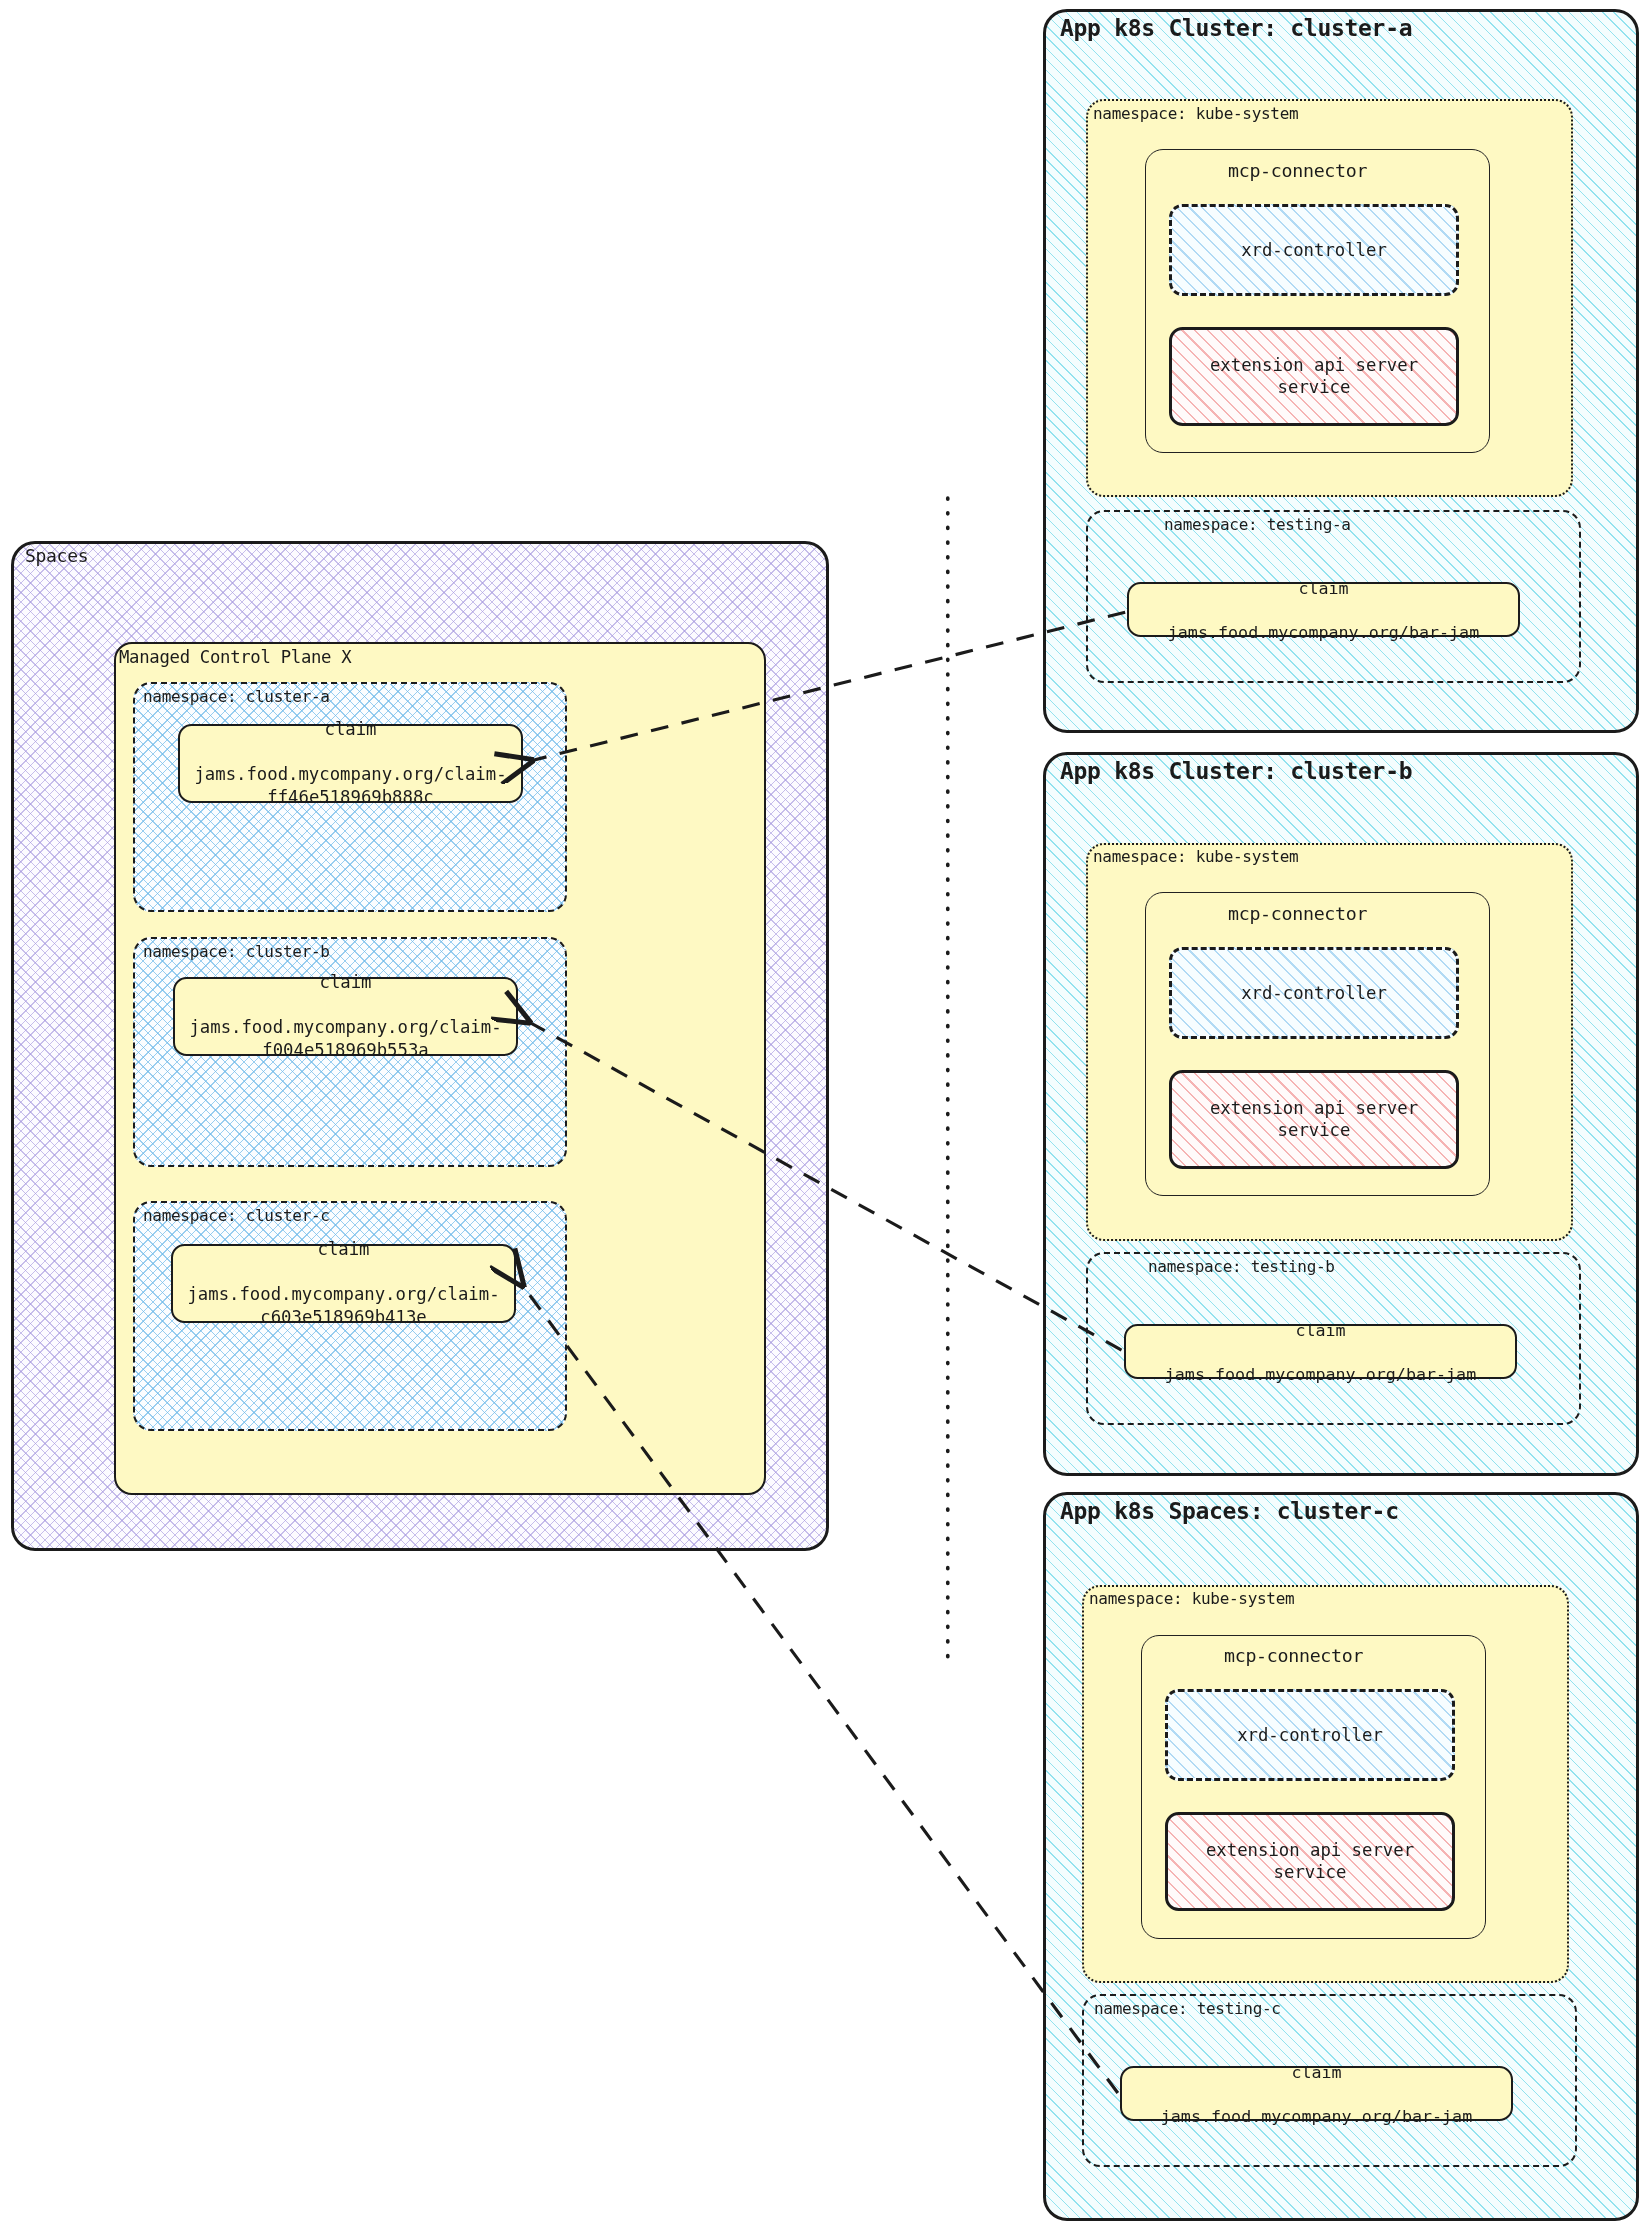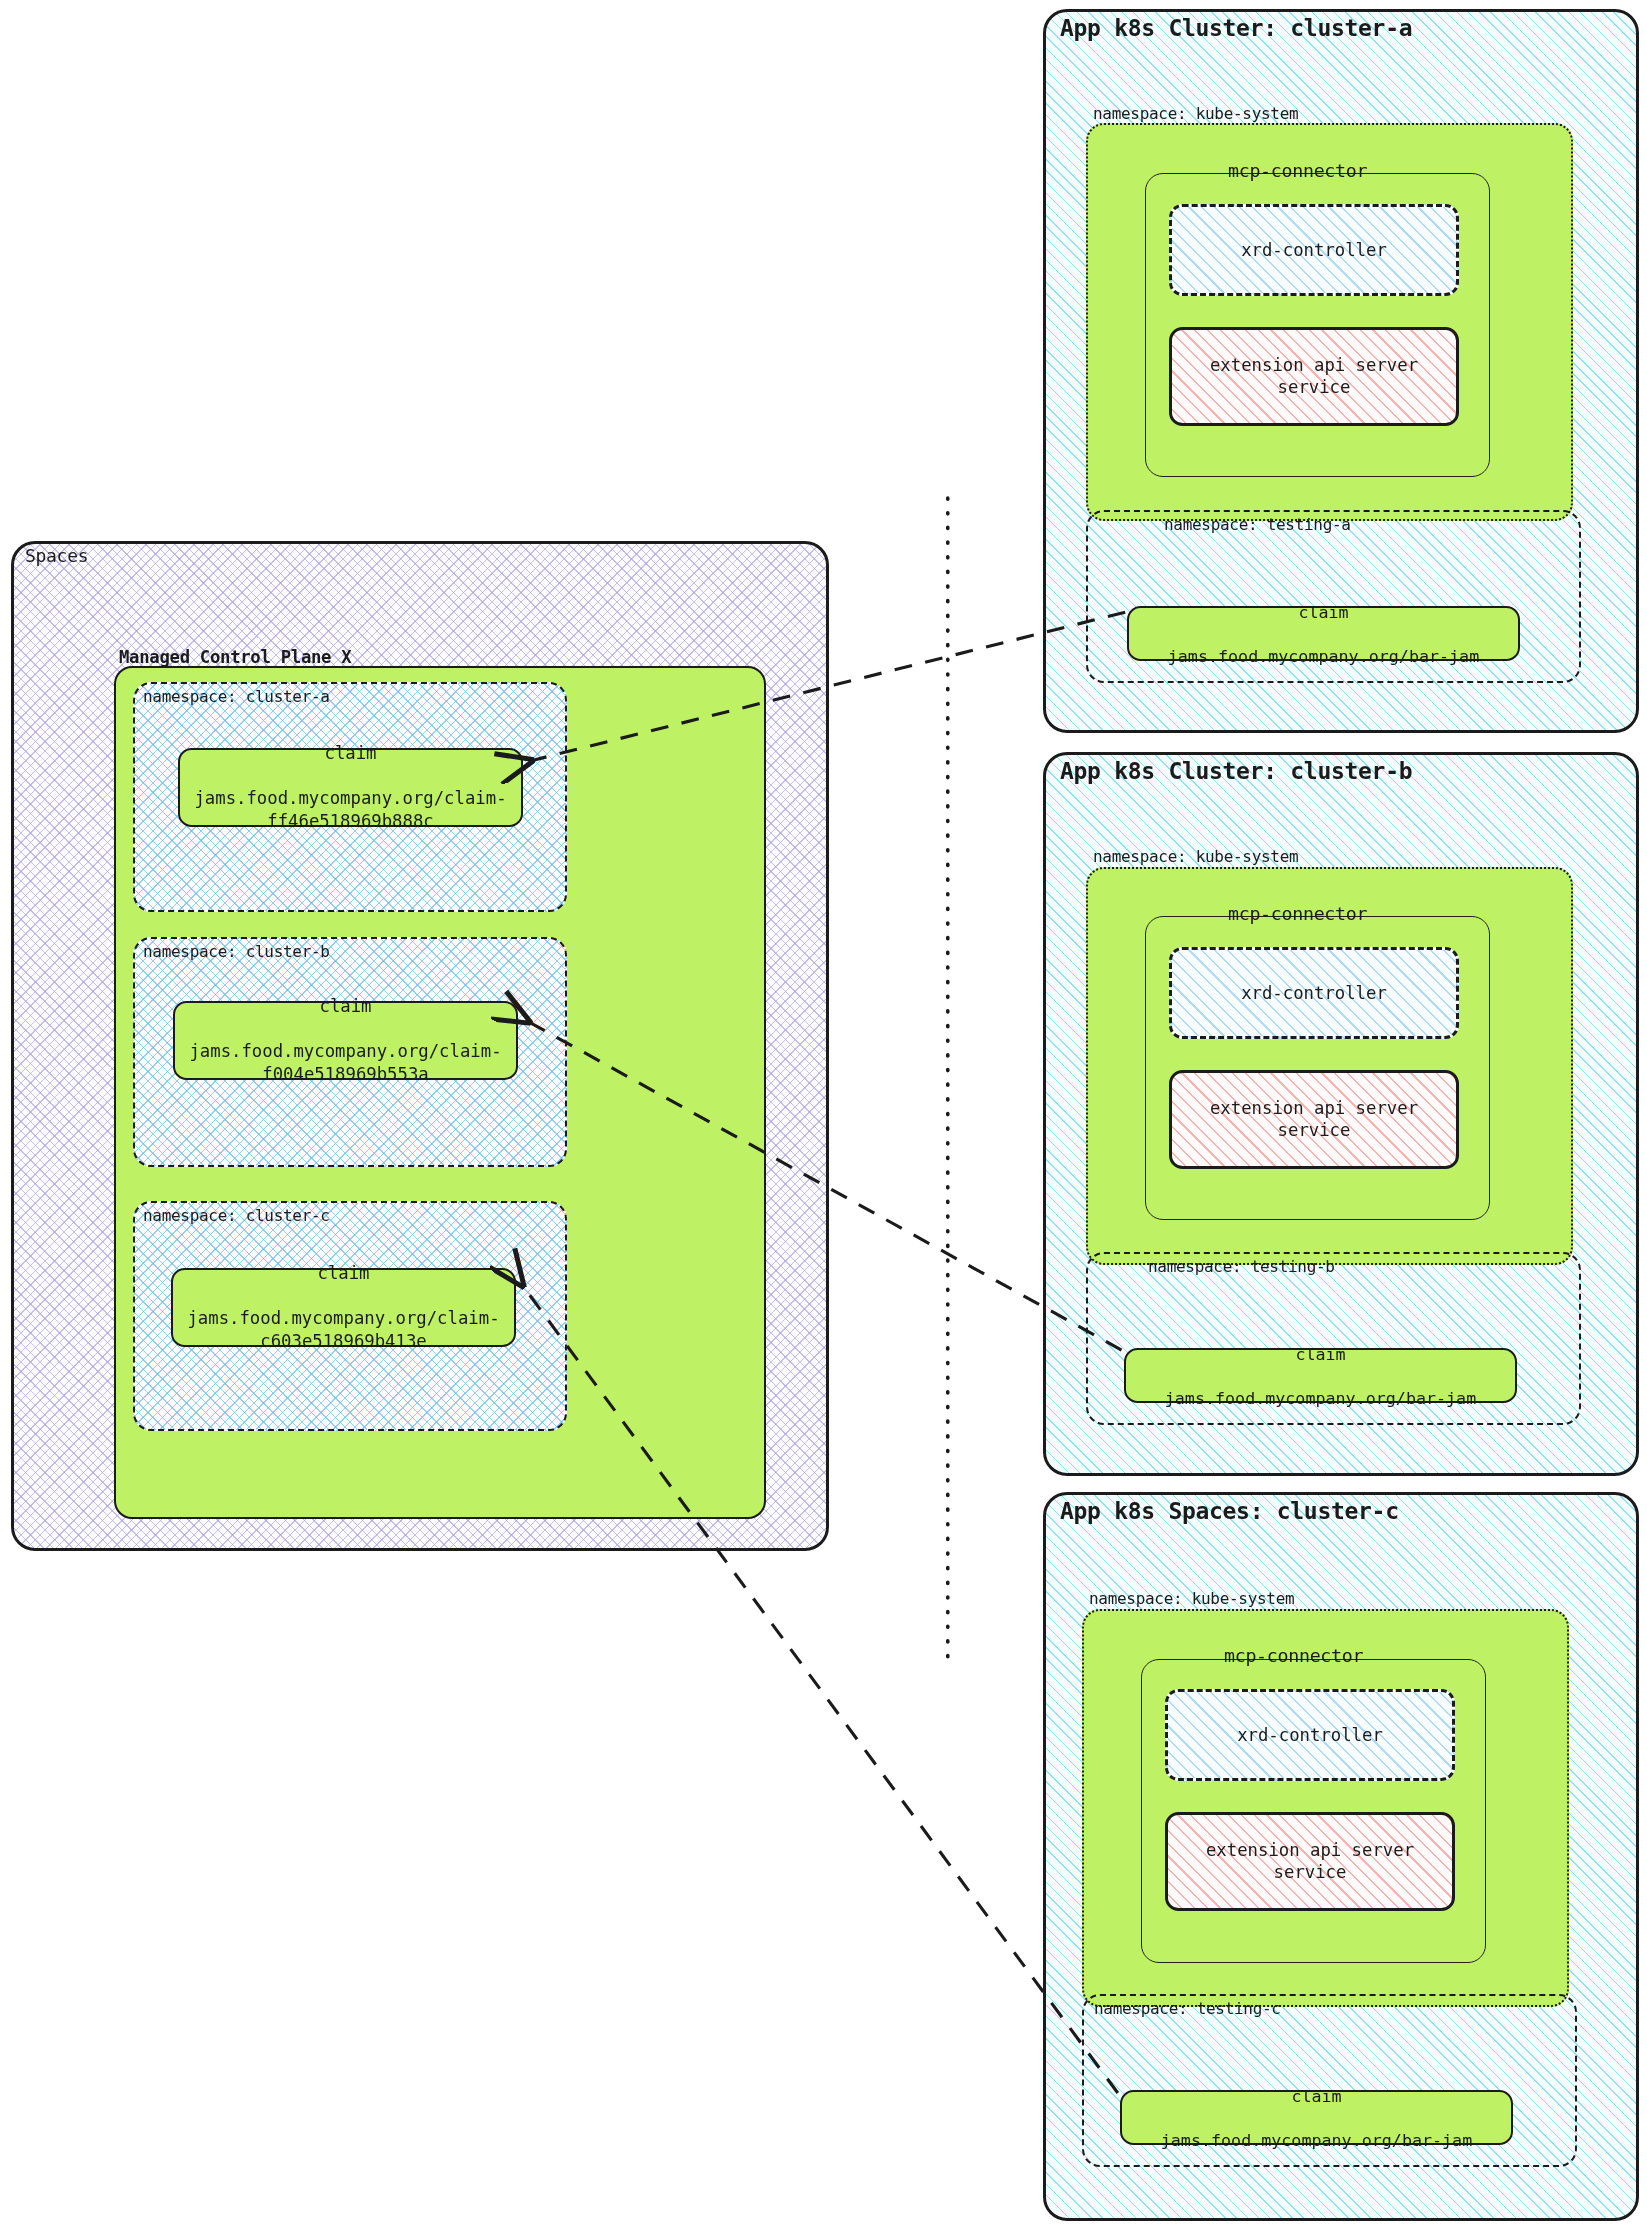--- a/index.html
+++ b/index.html
@@ -43,28 +43,28 @@
   .hatch-cyan-soft{
     background-color:#f7fdff;
     background-image:
       repeating-linear-gradient(45deg, rgba(150,205,240,.72) 0 1.6px, transparent 1.6px 9px);
   }
   .hatch-red{
     background-color:#fffafa;
     background-image:
       repeating-linear-gradient(45deg, rgba(243,162,162,.80) 0 1.6px, transparent 1.6px 9px);
   }
-  .fill-white{background:#bef264;margin-top:24px;}
+  .fill-white{background:#fef9c3;}
   .fill-none{background:transparent;}
 
   
   .lbl{position:absolute;color:#1b1b1b;white-space:pre;letter-spacing:-0.3px;}
   .t-cluster{font-size:23px;font-weight:700;}
   .t-spaces{font-size:18px;font-weight:400;}
-  .t-mcp{font-size:17.3px;font-weight:700;}
+  .t-mcp{font-size:17.3px;font-weight:400;}
   .t-ns{font-size:16px;font-weight:400;}
   .t-node{font-size:18.3px;font-weight:400;}
   .ctext{
     position:absolute;left:0;right:0;top:50%;transform:translateY(-50%);
     text-align:center;color:#1b1b1b;font-size:17.3px;line-height:1.32;white-space:pre-line;
     pointer-events:none;
   }
   .ctext.small{font-size:16.7px;}
   svg.overlay{position:absolute;left:0;top:0;width:1647px;height:2227px;overflow:visible;pointer-events:none;}
 </style>

